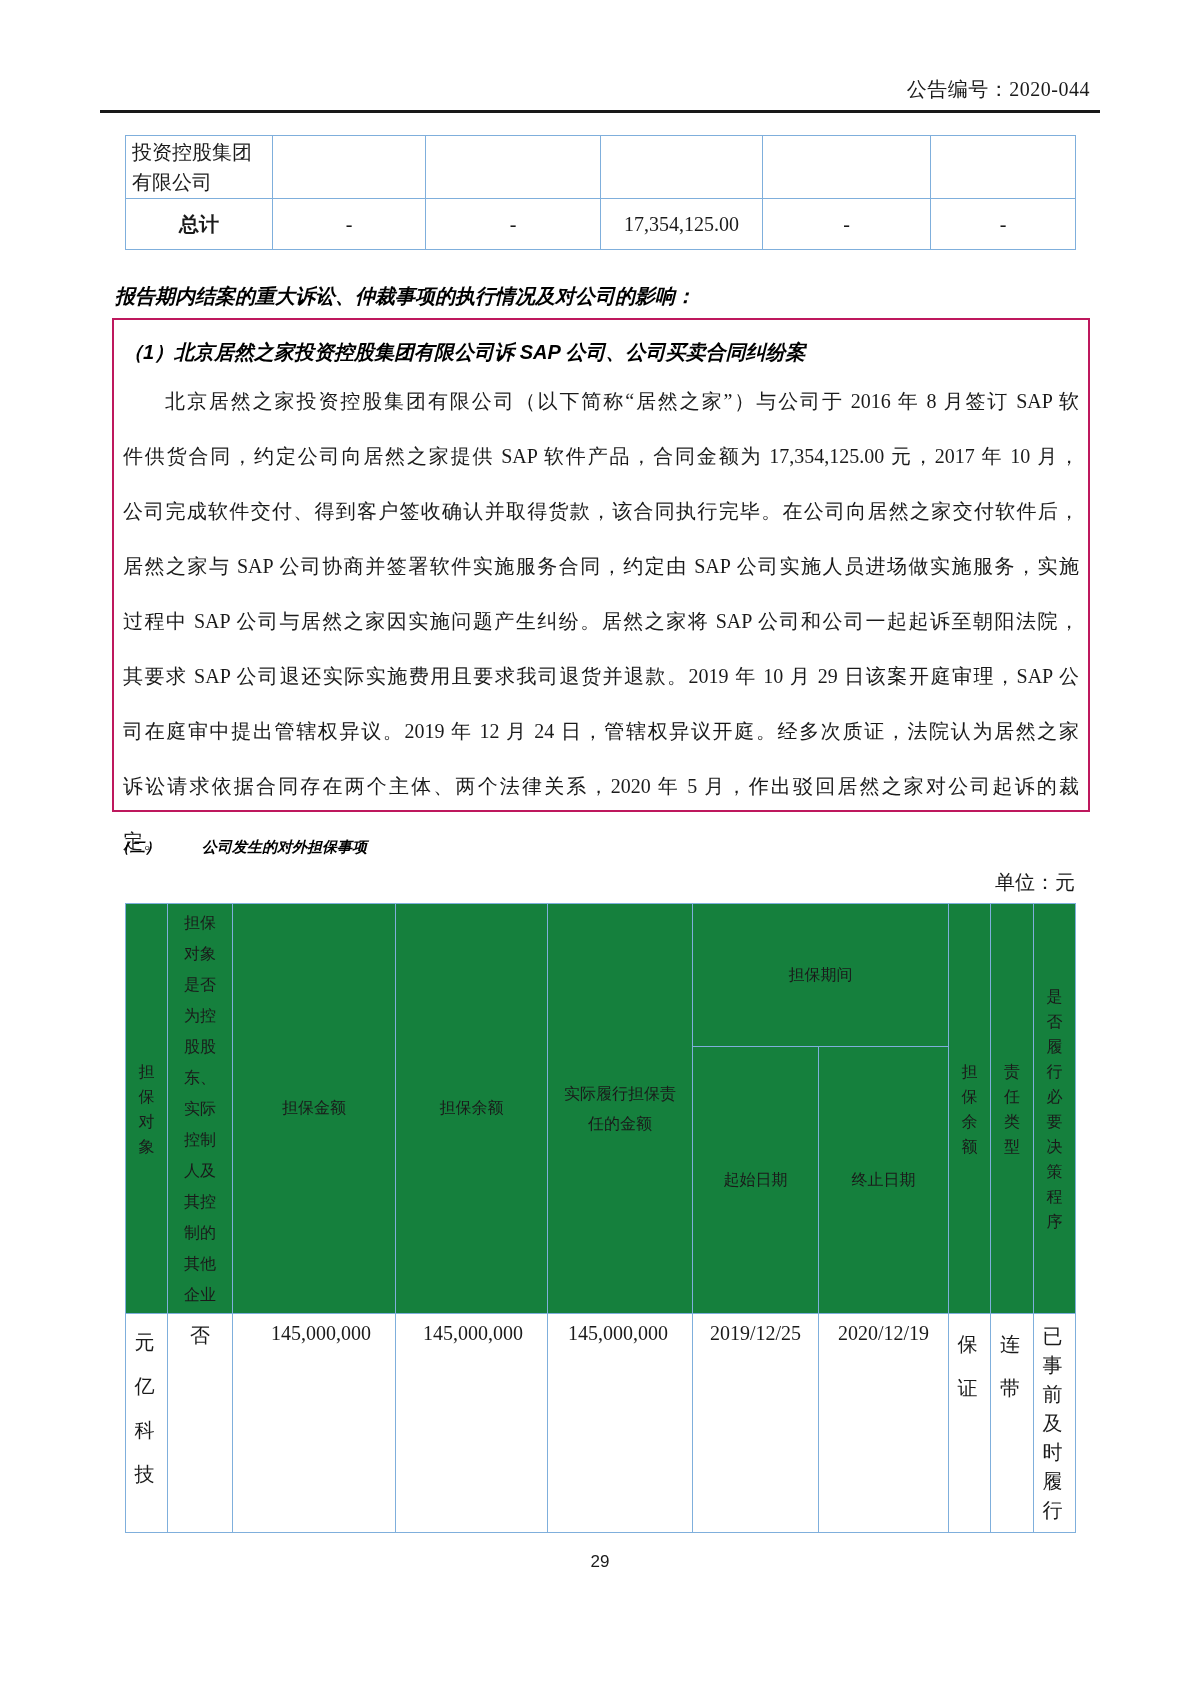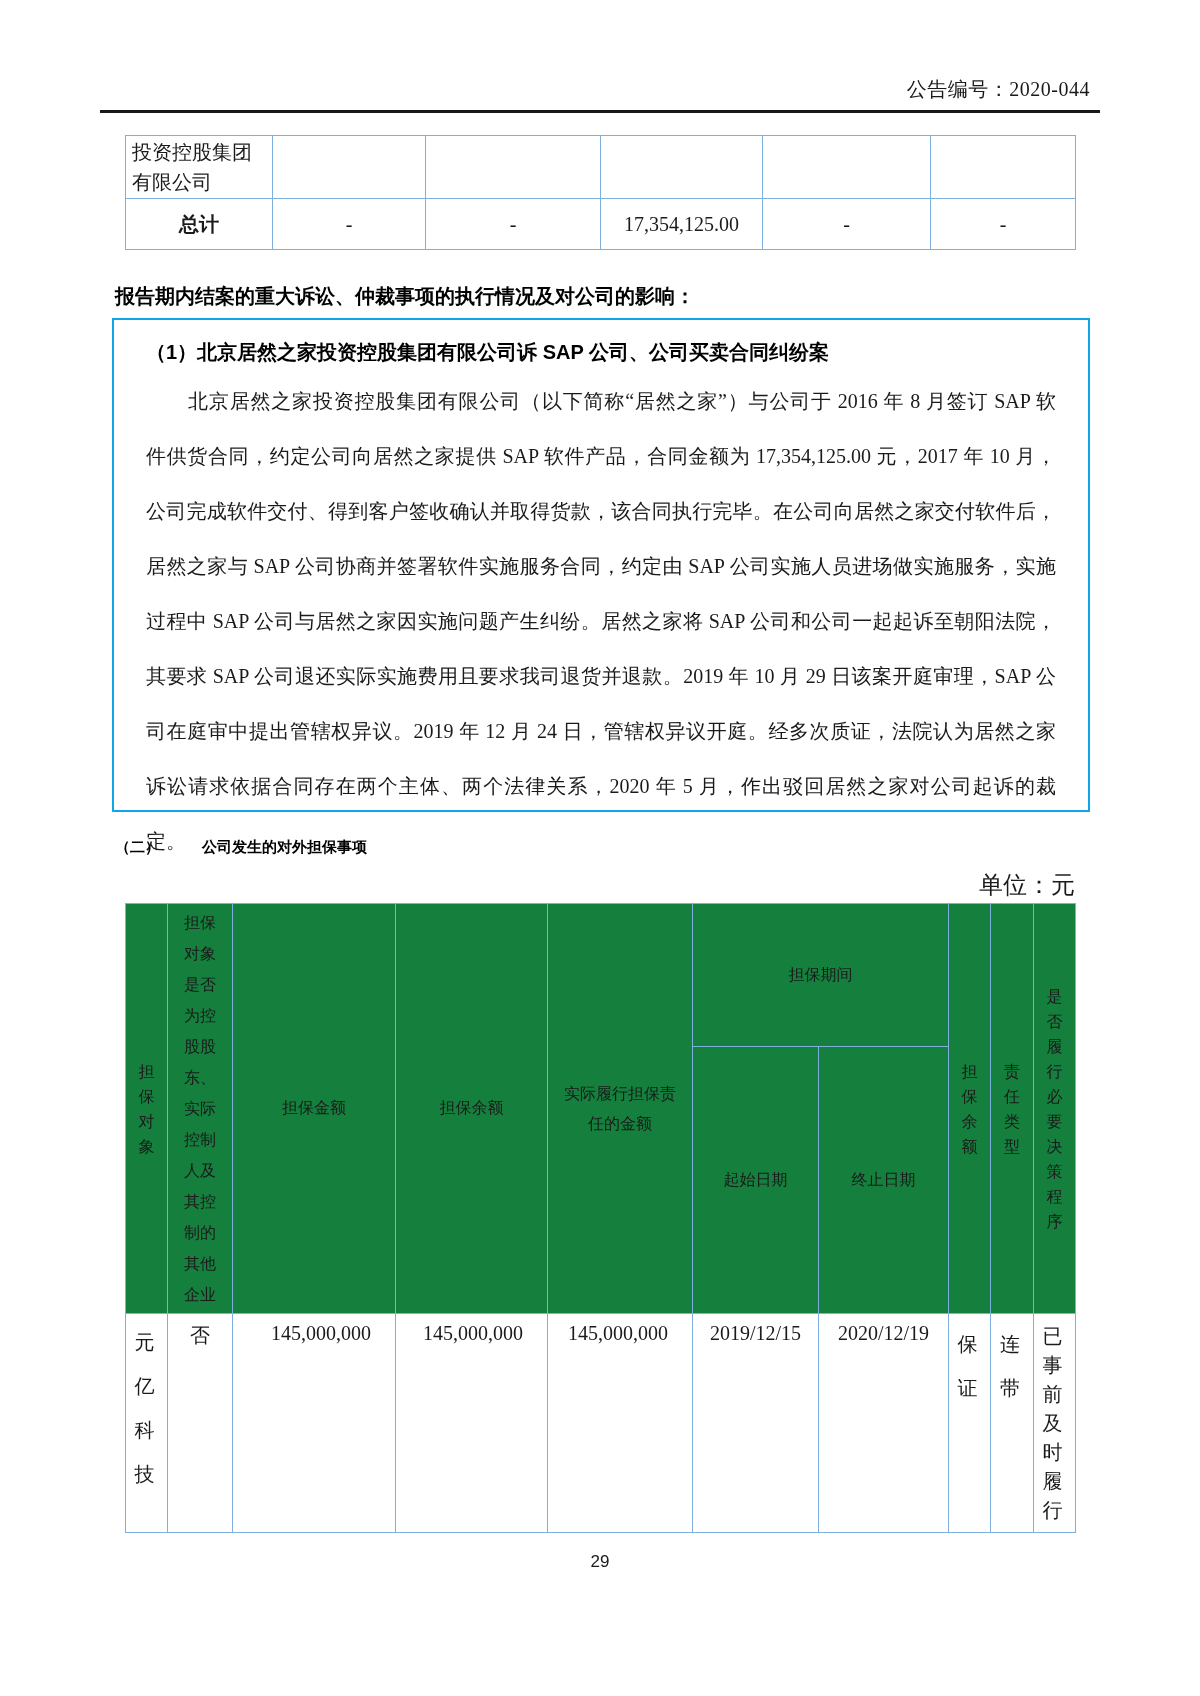--- a/index.html
+++ b/index.html
@@ -15,29 +15,29 @@
   table.doc td{border:1px solid #7fafdc;overflow:hidden;}
 
   
   .top-table{position:absolute;left:125px;top:135px;width:950px;}
   .top-table td{font-size:20px;vertical-align:middle;}
   .tt-name{vertical-align:top;padding:1px 6px;line-height:30px;text-align:left;}
   .tt-total{font-family:"Liberation Sans","DejaVu Sans",sans-serif;font-weight:bold;text-align:center;}
   .tt-val{text-align:center;font-size:20px;}
 
   
-  .h-sans{font-family:"Liberation Sans","DejaVu Sans",sans-serif;font-weight:bold;color:#000;}
+  .h-sans{font-family:"Liberation Sans","DejaVu Sans",sans-serif;font-weight:bold;color:#000;font-style:italic;}
   .sec-heading1{position:absolute;left:115px;top:283px;font-size:20px;}
   .sec-heading2{position:absolute;left:115px;top:838px;font-size:15px;}
   .sec-heading2 .gap{margin-left:42px;}
-  .unit-label{position:absolute;top:869px;right:125px;font-size:24px;}
+  .unit-label{position:absolute;top:869px;right:125px;font-size:20px;}
 
   
   .lit-box{position:absolute;left:112px;top:318px;width:978px;height:494px;
-           border:2px solid #0ea5e9;box-sizing:border-box;padding:0 32px;}
+           border:2px solid #be185d;box-sizing:border-box;padding:0 9px;}
   .case-title{margin-top:10px;line-height:44px;font-size:20px;}
   .pline{line-height:55px;font-size:20px;text-align:justify;text-align-last:justify;white-space:nowrap;}
   .pline.first{text-indent:42px;}
   .pline.last{text-align-last:left;white-space:normal;}
 
   
   .g-table{position:absolute;left:125px;top:903px;width:950px;}
   .g-table td.hd{background:#15803d;font-family:"Liberation Sans","DejaVu Sans",sans-serif;
                  font-weight:normal;font-size:16px;text-align:center;vertical-align:middle;padding:0;}
   .vwrap{margin:8px auto;width:24px;line-height:25px;word-wrap:break-word;}
@@ -151,21 +151,21 @@
       <td class="hd">终止日期</td>
     </tr>
     <tr style="height:219px">
       <td class="dt" style="padding-top:6px">
             <div class="v1">元亿科技</div>
           </td>
       <td class="dt ctr">否</td>
       <td class="dt num">145,000,000</td>
       <td class="dt num">145,000,000</td>
       <td class="dt num">145,000,000</td>
-      <td class="dt ctr">2019/12/15</td>
+      <td class="dt ctr">2019/12/25</td>
       <td class="dt ctr">2020/12/19</td>
       <td class="dt">
             <div class="v1">保证</div>
           </td>
       <td class="dt">
             <div class="v1">连带</div>
           </td>
       <td class="dt">
             <div class="v2">已事前及时履行</div>
           </td>

